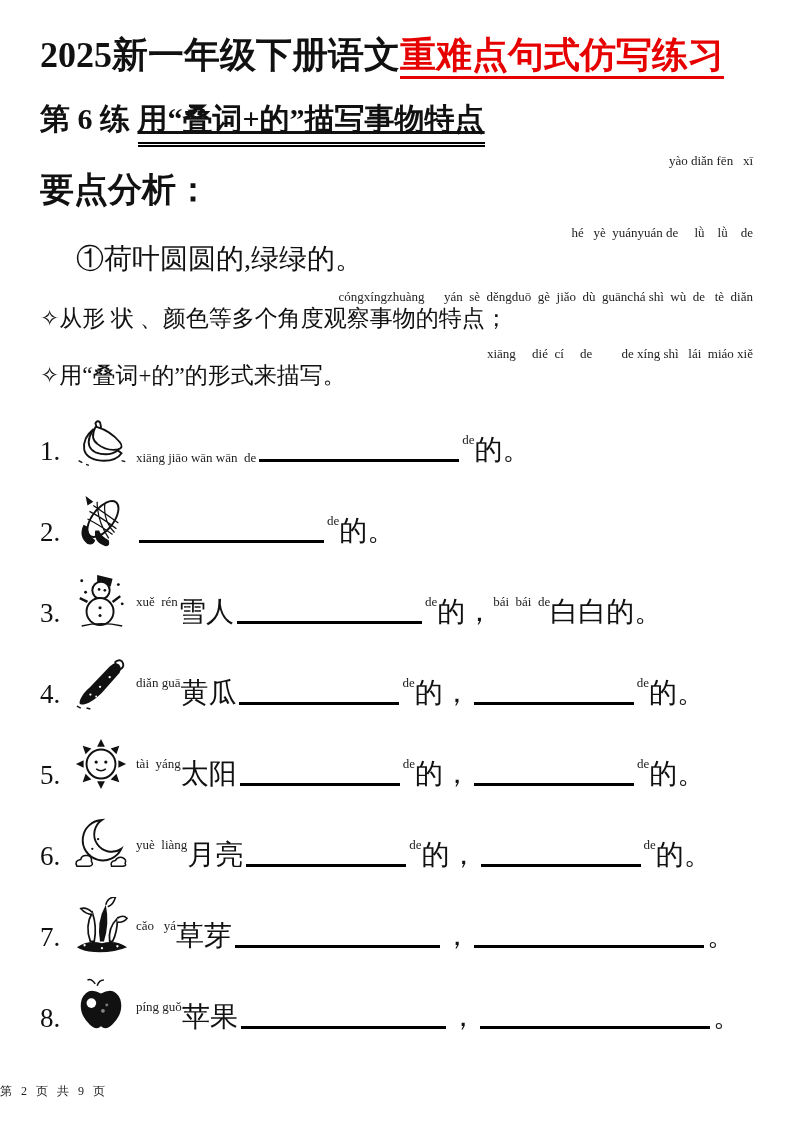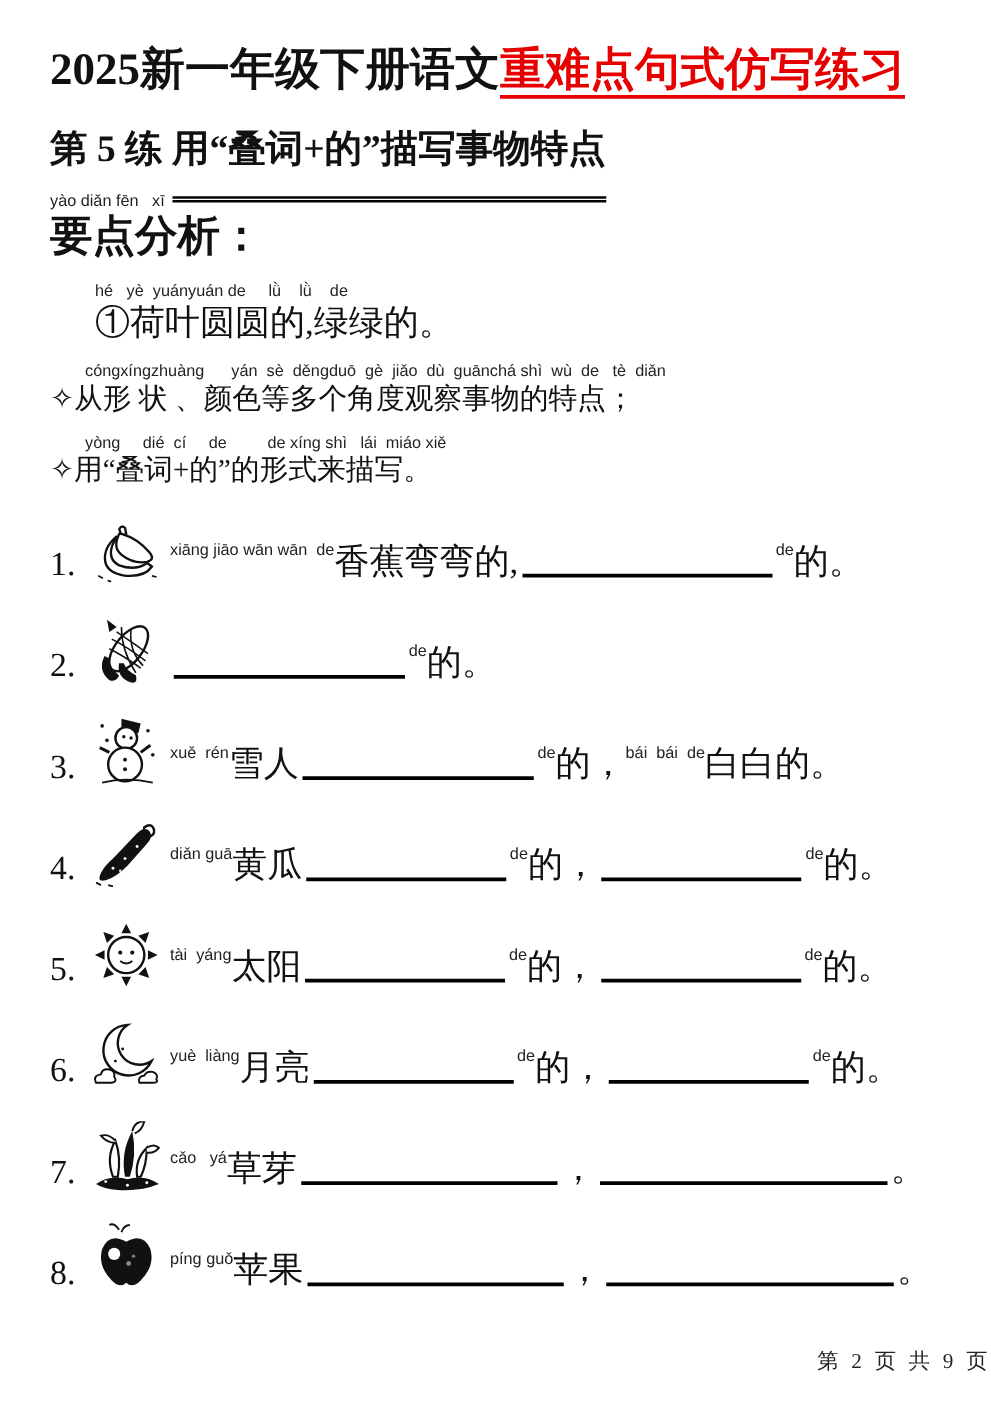--- a/index.html
+++ b/index.html
@@ -10,26 +10,26 @@
     box-sizing:border-box;
     padding:34px 40px 0 40px;
     font-family:"Liberation Serif","DejaVu Serif",serif;
     color:#111;
     overflow:hidden;
   }
   
   .title{font-size:36px;font-weight:700;white-space:nowrap;letter-spacing:0px;line-height:1.2;}
   .title .red{color:#e60000;border-bottom:3px solid #e60000;padding-bottom:1px;}
   .subtitle{margin-top:22px;font-size:30px;font-weight:700;white-space:nowrap;}
-  .subtitle .ul{border-bottom:5px double #000;padding-bottom:21px;}
+  .subtitle .ul{border-bottom:5px double #000;padding-bottom:7px;text-decoration:underline;}
   
   .py{
     display:block;
-    font-family:Liberation Sans, sans-serif;
-    font-size:13px;color:#222;line-height:1.15;white-space:pre;
+    font-family:Liberation Serif, serif;
+    font-size:13px;color:#222;line-height:1.15;white-space:pre;text-align:right;
   }
   .zh{display:block;font-size:27px;line-height:1.25;white-space:pre;}
   .block{margin-top:14px;}
   .heading .zh{font-size:34px;font-weight:700;}
   .example .zh{font-size:28px;margin-left:36px;}
   .point .zh{font-size:23px;}
   .indent-ex{padding-left:36px;}
   .indent-pt{padding-left:28px;}
   
   .items{margin-top:16px;}
@@ -43,71 +43,70 @@
   .blank{
     flex:0 0 auto;display:inline-block;
     border-bottom:3px solid #000;
     height:34px;margin:0 3px 5px 3px;
   }
   .w200{width:200px;} .w185{width:185px;} .w160{width:160px;}
   .w205{width:205px;} .w230{width:230px;}
   
   .footer{
     position:absolute;left:0;right:0;bottom:22px;
-    text-align:right;font-size:17px;letter-spacing:3px;color:#222;
+    text-align:left;font-size:12px;letter-spacing:3px;color:#222;
   }
 </style>
 </head>
 <body>
 
 <div class="page">
 
   <div class="title">
     <span>2025新一年级下册语文</span><span class="red">重难点句式仿写练习</span>
   </div>
 
   <div class="subtitle">
-    <span>第 5 练 </span><span class="ul">用“叠词+的”描写事物特点</span>
+    <span>第 6 练 </span><span class="ul">用“叠词+的”描写事物特点</span>
   </div>
 
   <div class="block heading">
     <span class="py">yào diǎn fēn   xī</span>
     <span class="zh">要点分析：</span>
   </div>
 
   <div class="block example">
     <span class="py indent-ex">hé   yè  yuányuán de     lǜ    lǜ    de</span>
     <span class="zh">①荷叶圆圆的,绿绿的。</span>
   </div>
 
   <div class="block point">
     <span class="py indent-pt">cóngxíngzhuàng      yán  sè  děngduō  gè  jiǎo  dù  guānchá shì  wù  de   tè  diǎn</span>
     <span class="zh">✧从形 状 、颜色等多个角度观察事物的特点；</span>
   </div>
 
   <div class="block point">
-    <span class="py indent-pt">yòng     dié  cí     de         de xíng shì   lái  miáo xiě</span>
+    <span class="py indent-pt">xiāng     dié  cí     de         de xíng shì   lái  miáo xiě</span>
     <span class="zh">✧用“叠词+的”的形式来描写。</span>
   </div>
 
   <div class="items">
 
     <div class="item">
       <span class="num">1.</span>
       <span class="icon">
         <svg width="56" height="50" viewBox="0 0 60 52">
           <path d="M24 6 q2 -4 5 -1 l1 5 -4 2 Z" fill="#fff" stroke="#111" stroke-width="2"></path>
           <path d="M26 10 Q40 14 50 26 Q55 32 48 34 Q36 36 26 28 Q18 22 24 10 Z" fill="#fff" stroke="#111" stroke-width="2"></path>
           <path d="M22 12 Q10 22 12 34 Q14 44 30 46 Q46 47 52 38 L48 35 Q38 42 24 37 Q14 32 18 20 Z" fill="#fff" stroke="#111" stroke-width="2"></path>
           <path d="M6 46 l4 2 M52 46 l4 1 M14 50 l3 1" stroke="#111" stroke-width="1.5" fill="none"></path>
         </svg>
       </span>
       <span class="seg">
         <span class="py">xiāng jiāo wān wān  de</span>
-        <span class="zh">香蕉弯弯的,</span>
       </span>
       <span class="blank w200"></span>
       <span class="seg">
         <span class="py">de</span>
         <span class="zh">的。</span>
       </span>
     </div>
 
     <div class="item">
       <span class="num">2.</span>

